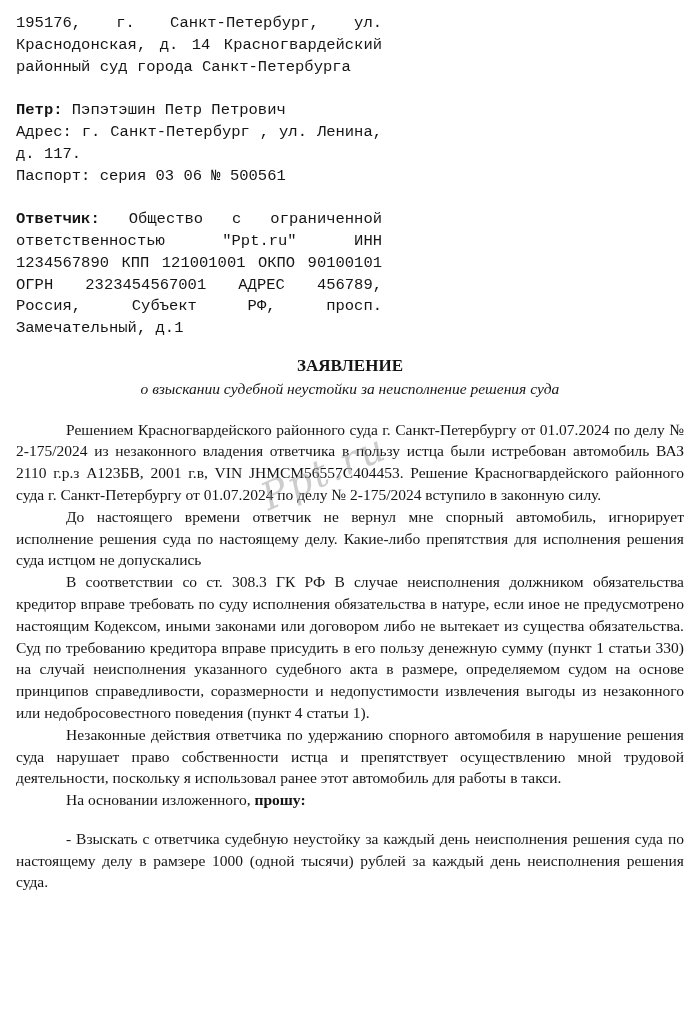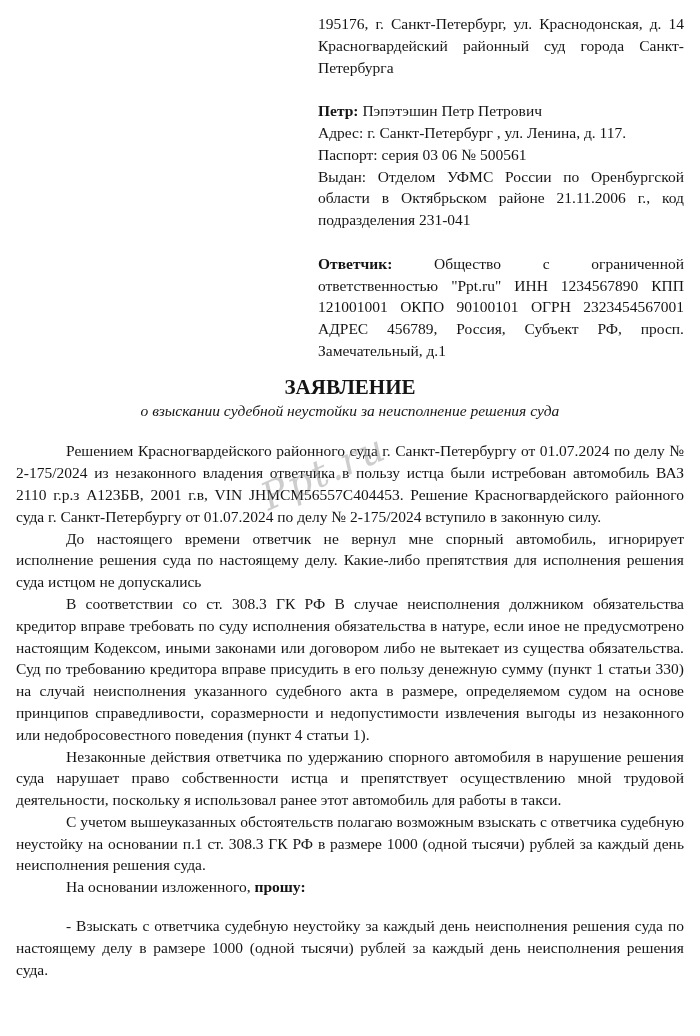--- a/index.html
+++ b/index.html
@@ -10,31 +10,31 @@
     background:#ffffff;
     color:#151515;
     font-family:"Liberation Serif","DejaVu Serif",serif;
     font-size:15.5px;
     line-height:21.8px;
     box-sizing:border-box;
     padding:13px 16px 0 16px;
     overflow:hidden;
   }
   .header-block{
-    margin-left:302px;
     width:366px;
     text-align:justify;
+    font-family:Liberation Mono, monospace;
   }
   .header-block p{margin:0;}
   .gap{height:21.8px;}
   .bold{font-weight:bold;}
   .title{
     text-align:center;
     font-weight:bold;
-    font-size:21px;
+    font-size:17px;
     margin-top:15px;
   }
   .subtitle{
     text-align:center;
     margin-top:1px;
     font-style:italic;
   }
   .body-block{margin-top:19px;}
   .para{
     margin:0;
@@ -62,31 +62,29 @@
 <div class="page">
 
   <div class="watermark">Ppt.ru</div>
 
   <div class="header-block">
     <p>195176, г. Санкт-Петербург, ул. Краснодонская, д. 14 Красногвардейский районный суд города Санкт-Петербурга</p>
     <p class="gap"></p>
     <p><span class="bold">Петр:</span><span> Пэпэтэшин Петр Петрович</span></p>
     <p>Адрес: г. Санкт-Петербург , ул. Ленина, д. 117.</p>
     <p>Паспорт: серия 03 06 № 500561</p>
-    <p>Выдан: Отделом УФМС России по Оренбургской области в Октябрьском районе 21.11.2006 г., код подразделения 231-041</p>
     <p class="gap"></p>
     <p><span class="bold">Ответчик:</span><span> Общество с ограниченной ответственностью "Ppt.ru" ИНН 1234567890 КПП 121001001 ОКПО 90100101 ОГРН 2323454567001 АДРЕС 456789, Россия, Субъект РФ, просп. Замечательный, д.1</span></p>
   </div>
 
   <div class="title">ЗАЯВЛЕНИЕ</div>
   <div class="subtitle">о взыскании судебной неустойки за неисполнение решения суда</div>
 
   <div class="body-block">
     <p class="para">Решением Красногвардейского районного суда г. Санкт-Петербургу от 01.07.2024 по делу № 2-175/2024 из незаконного владения ответчика в пользу истца были истребован автомобиль ВАЗ 2110 г.р.з А123БВ, 2001 г.в, VIN JHMCM56557C404453. Решение Красногвардейского районного суда г. Санкт-Петербургу от 01.07.2024 по делу № 2-175/2024 вступило в законную силу.</p>
     <p class="para">До настоящего времени ответчик не вернул мне спорный автомобиль, игнорирует исполнение решения суда по настоящему делу. Какие-либо препятствия для исполнения решения суда истцом не допускались</p>
     <p class="para">В соответствии со ст. 308.3 ГК РФ В случае неисполнения должником обязательства кредитор вправе требовать по суду исполнения обязательства в натуре, если иное не предусмотрено настоящим Кодексом, иными законами или договором либо не вытекает из существа обязательства. Суд по требованию кредитора вправе присудить в его пользу денежную сумму (пункт 1 статьи 330) на случай неисполнения указанного судебного акта в размере, определяемом судом на основе принципов справедливости, соразмерности и недопустимости извлечения выгоды из незаконного или недобросовестного поведения (пункт 4 статьи 1).</p>
     <p class="para">Незаконные действия ответчика по удержанию спорного автомобиля в нарушение решения суда нарушает право собственности истца и препятствует осуществлению мной трудовой деятельности, поскольку я использовал ранее этот автомобиль для работы в такси.</p>
-    <p class="para">С учетом вышеуказанных обстоятельств полагаю возможным взыскать с ответчика судебную неустойку на основании п.1 ст. 308.3 ГК РФ в размере 1000 (одной тысячи) рублей за каждый день неисполнения решения суда.</p>
     <p class="para"><span>На основании изложенного, </span><span class="bold">прошу:</span></p>
     <p class="para spaced">- Взыскать с ответчика судебную неустойку за каждый день неисполнения решения суда по настоящему делу в рамзере 1000 (одной тысячи) рублей за каждый день неисполнения решения суда.</p>
   </div>
 
 </div>
 
 </body></html>

